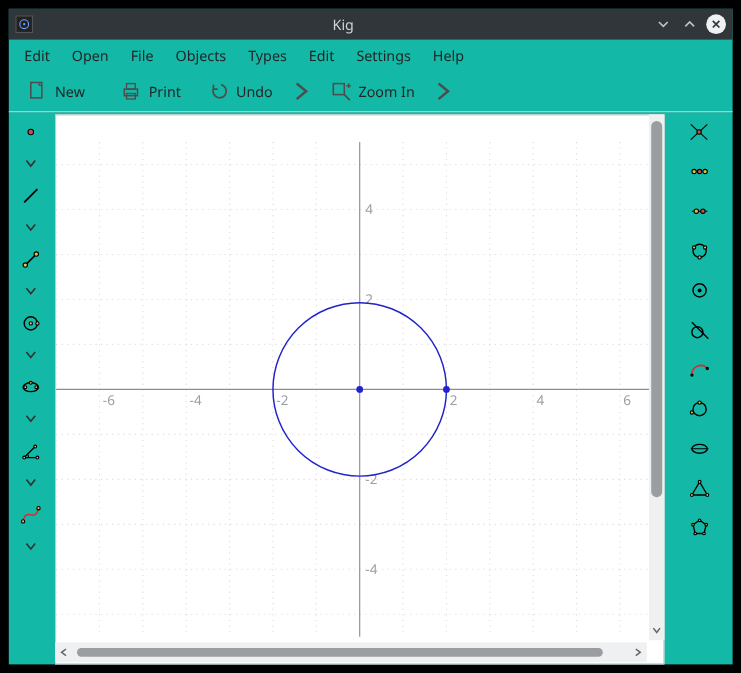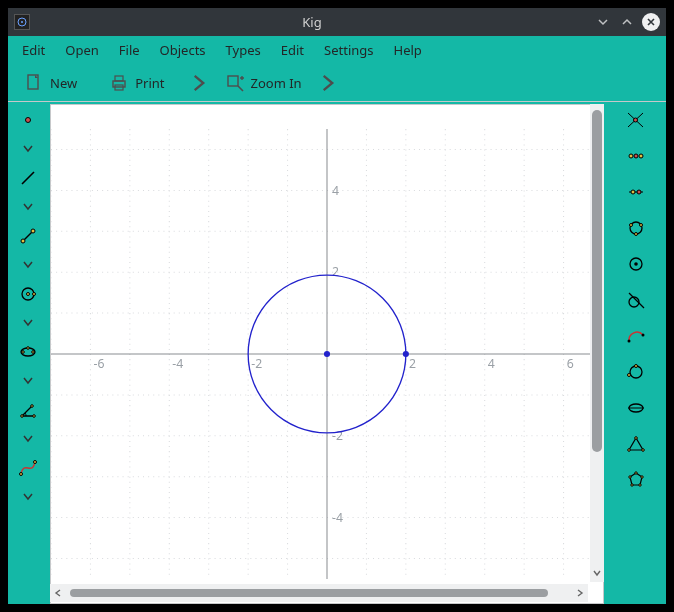--- a/index.html
+++ b/index.html
@@ -89,20 +89,27 @@
     <div class="tsep"></div>
     <div class="tbtn">
       <svg viewBox="0 0 20 20">
           <rect x="4" y="8" width="12" height="6" fill="none" stroke="#4d4d4d" stroke-width="1.4"></rect>
           <rect x="6" y="3" width="8" height="5" fill="none" stroke="#4d4d4d" stroke-width="1.2"></rect>
           <rect x="6" y="12" width="8" height="5" fill="none" stroke="#4d4d4d" stroke-width="1.2"></rect>
         </svg>
       <span>Print</span>
     </div>
     <div class="tsep"></div>
+    <div class="tbtn">
+      <svg viewBox="0 0 20 20">
+          <path d="M12 4 A6 6 0 1 1 5 8" fill="none" stroke="#4d4d4d" stroke-width="1.6"></path>
+          <path d="M5 4 L5 8 L9 8" fill="none" stroke="#4d4d4d" stroke-width="1.6"></path>
+        </svg>
+      <span>Undo</span>
+    </div>
     <div class="tbtn">
       <svg viewBox="0 0 14 14">
           <path d="M4 2 L10 7 L4 12" fill="none" stroke="#4d4d4d" stroke-width="1.6"></path>
         </svg>
     </div>
     <div class="tbtn">
       <svg viewBox="0 0 20 20">
           <rect x="3" y="3" width="10" height="10" fill="none" stroke="#4d4d4d" stroke-width="1.4"></rect>
           <path d="M13 13 L18 18" stroke="#4d4d4d" stroke-width="1.6"></path>
           <path d="M15 5 L19 5 M17 3 L17 7" stroke="#4d4d4d" stroke-width="1.4"></path>

